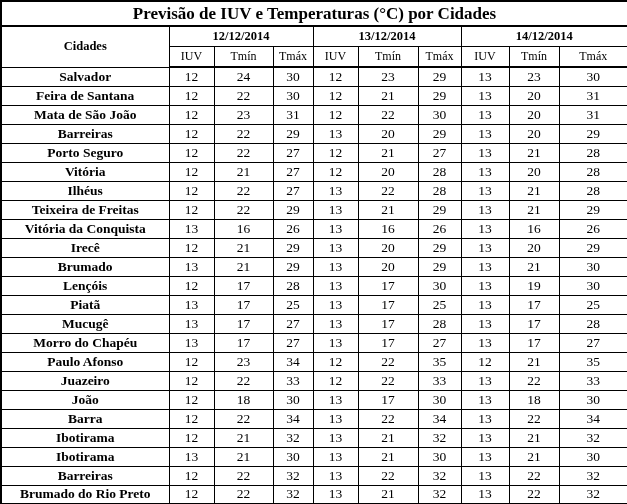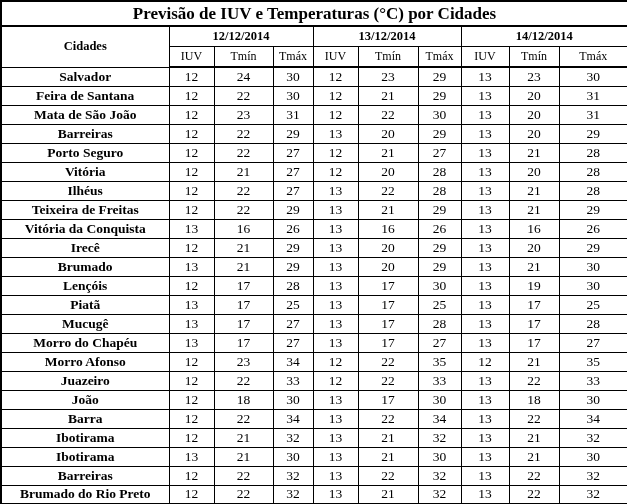--- a/index.html
+++ b/index.html
@@ -276,21 +276,21 @@
         <td class="val">17</td>
         <td class="val">27</td>
         <td class="val">13</td>
         <td class="val">17</td>
         <td class="val">27</td>
         <td class="val">13</td>
         <td class="val">17</td>
         <td class="val">27</td>
       </tr>
       <tr>
-        <td class="city">Morro Afonso</td>
+        <td class="city">Paulo Afonso</td>
         <td class="val">12</td>
         <td class="val">23</td>
         <td class="val">34</td>
         <td class="val">12</td>
         <td class="val">22</td>
         <td class="val">35</td>
         <td class="val">12</td>
         <td class="val">21</td>
         <td class="val">35</td>
       </tr>

